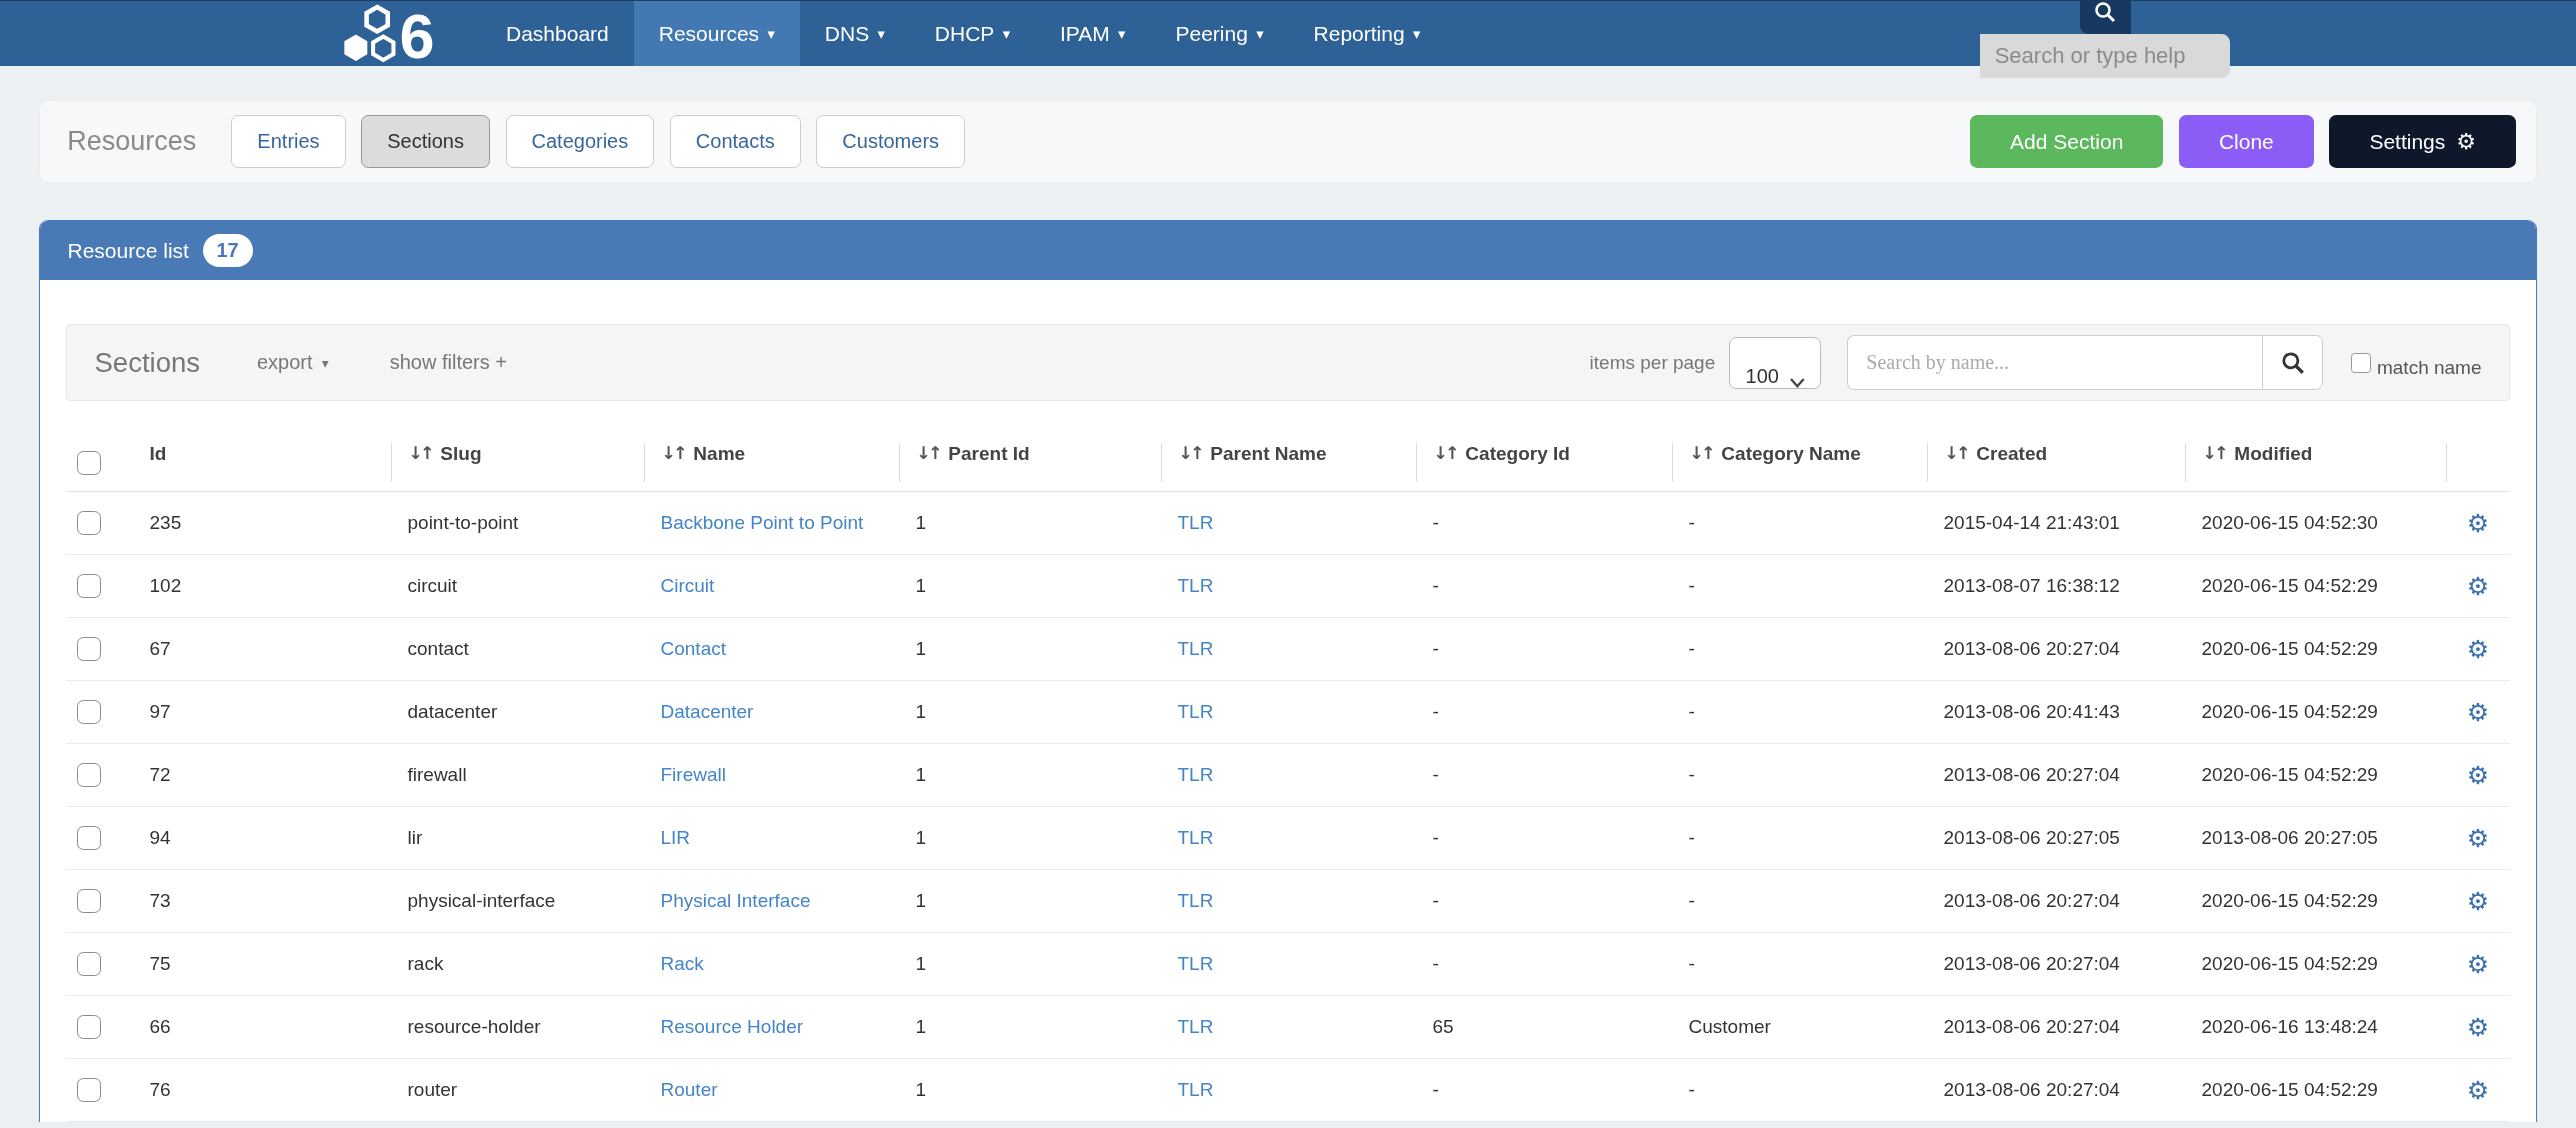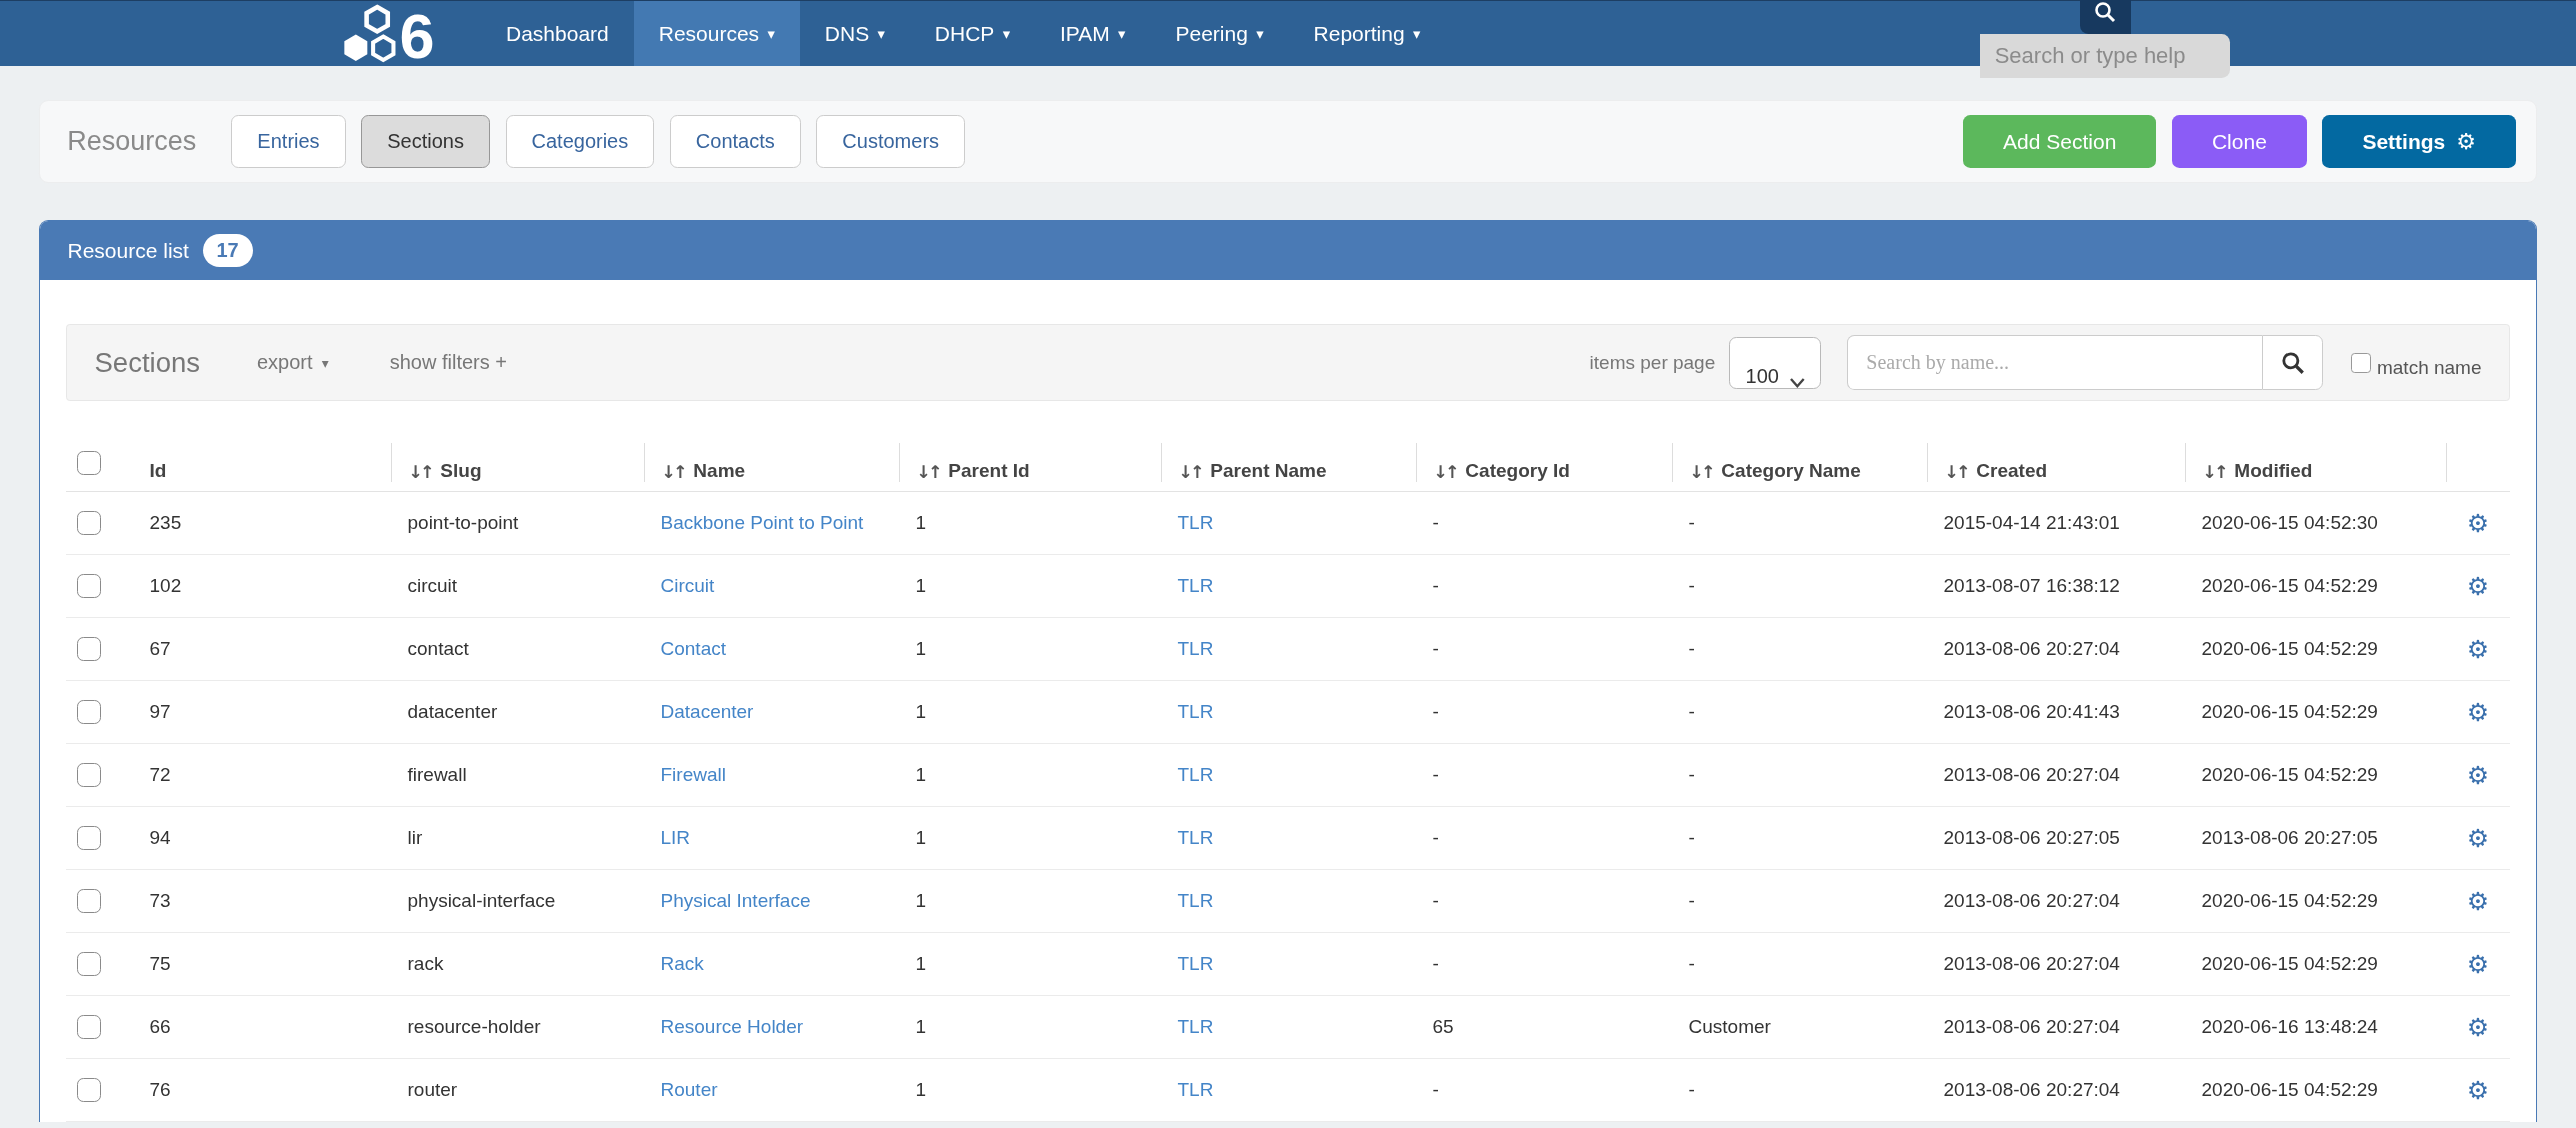--- a/index.html
+++ b/index.html
@@ -48,21 +48,21 @@
   .name-search-input::placeholder{color:#aaa;}
   .name-search-btn{width:61px;height:55px;box-sizing:border-box;background:#fff;border:0.9px solid #ccc;border-radius:0 7.3px 7.3px 0;display:flex;align-items:center;justify-content:center;cursor:pointer;}
   .match-wrap{display:flex;align-items:center;margin-left:27.5px;}
   .match-checkbox{appearance:none;-webkit-appearance:none;width:20px;height:20px;border:1.8px solid #999;border-radius:3.7px;background:#fff;margin:0 6.4px 0 0;cursor:pointer;}
   .match-label{font-size:19px;color:#555;margin-top:11px;}
 
   
   .rtable{margin-top:33px;}
   .tgrid{display:grid;grid-template-columns:67px 258px 253px 255px 262px 255px 256px 255px 258px 261px 1fr;align-items:center;}
   .thead{height:57px;border-bottom:1.8px solid #e3e3e3;}
-  .th{display:flex;align-items:flex-end;gap:8.3px;height:39px;padding-left:16.5px;font-size:19px;font-weight:bold;color:#444;box-sizing:border-box;}
+  .th{display:flex;align-items:flex-start;gap:8.3px;height:39px;padding-left:16.5px;font-size:19px;font-weight:bold;color:#444;box-sizing:border-box;}
   .th.sep{border-left:0.9px solid #ddd;}
   .sort{font-weight:bold;font-size:17.4px;color:#555;letter-spacing:-2.8px;cursor:pointer;}
   .trow{height:62px;border-bottom:1.8px solid #ebebeb;font-size:19px;color:#333;}
   .td{padding-left:16.5px;}
   .cb-cell{display:flex;justify-content:flex-start;padding-left:11px;}
   .row-checkbox{appearance:none;-webkit-appearance:none;width:24px;height:24px;border:1.8px solid #8a8a8a;border-radius:6.4px;background:#fff;margin:0;cursor:pointer;}
   .cell-link{color:#4485c8;text-decoration:none;cursor:pointer;}
   .gear-cell{display:flex;justify-content:center;}
   .row-gear{color:#3a70ad;font-size:25px;cursor:pointer;}
 </style>
@@ -129,21 +129,21 @@
       <button class="tab">Contacts</button>
       <button class="tab">Customers</button>
     </div>
   <div id="actions" class="actions">
       <button class="action-btn" style="background: rgb(92, 184, 92);">
         <span>Add Section</span>
       </button>
       <button class="action-btn" style="background: #8b5cf6; justify-content: flex-end;">
         <span>Clone</span>
       </button>
-      <button class="action-btn" style="background: #0369a1; font-weight: bold;">
+      <button class="action-btn" style="background: #0f172a;">
         <span>Settings</span>
         <span class="action-gear glyph">⚙</span>
       </button>
     </div>
 </div>
 
 <div class="panel">
   <div class="panel-header">
     <span class="panel-title">Resource list</span>
     <span class="panel-badge">17</span>

